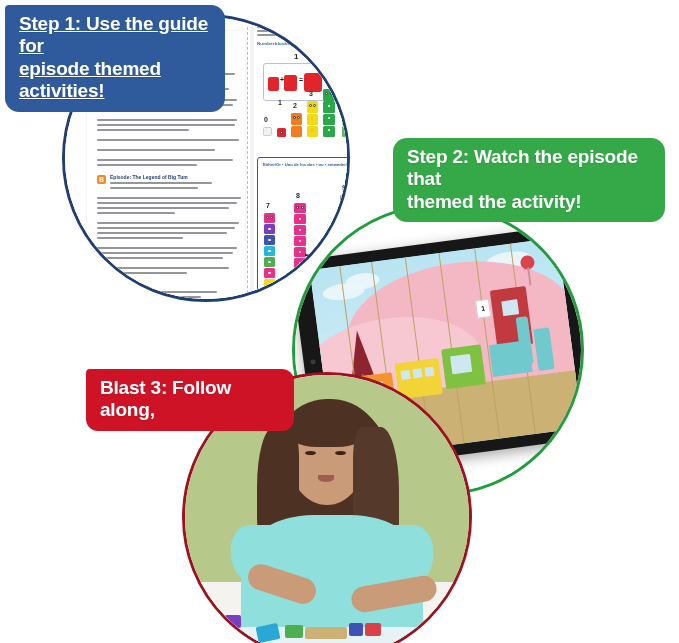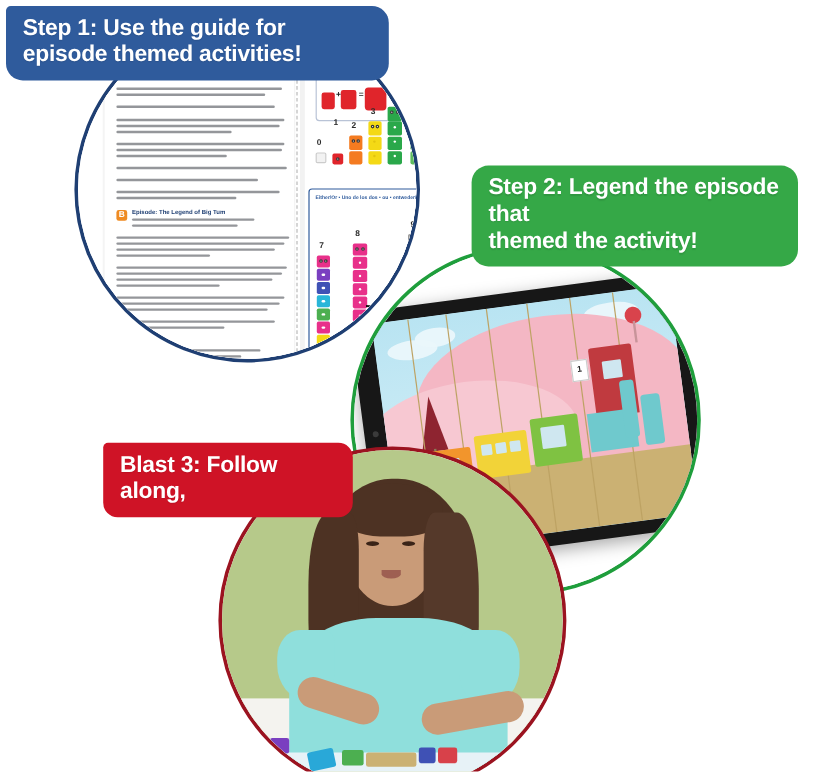--- a/index.html
+++ b/index.html
@@ -24,21 +24,21 @@
 
   
   .banner{
     position:absolute;box-sizing:border-box;
     color:#ffffff;font-weight:700;
     letter-spacing:-.2px;line-height:1.18;
     border-radius:12px;z-index:40;
     padding:8px 14px 9px 14px;
     text-shadow:0 1px 1px rgba(0,0,0,.10);
   }
-  #banner-1{left:5px;top:5px;width:319px;font-size:19px;background:#2f5b9c;border-radius:4px 14px 14px 14px;}
+  #banner-1{left:5px;top:5px;width:220px;font-size:19px;background:#2f5b9c;border-radius:4px 14px 14px 14px;text-decoration:underline;}
   #banner-2{left:393px;top:138px;width:272px;font-size:19px;background:#35a847;border-radius:14px;}
   #banner-3{left:86px;top:369px;width:208px;font-size:19px;background:#cf1326;border-radius:4px 12px 12px 12px;}
 
   
   .sheet{position:absolute;left:-8px;top:0;width:320px;height:300px;background:#fff;}
   .sheet-page{
     position:absolute;background:#ffffff;
     box-shadow:0 0 2px rgba(0,0,0,.13);
   }
   .page-left{left:30px;top:14px;width:158px;height:290px;}
@@ -388,21 +388,21 @@
       <div class="mini-cube" style="left:180px;top:248px;width:16px;height:13px;background:#d8414a;"></div>
     </div>
   </div>
 
   <div class="banner" id="banner-1">
     <div>Step 1: Use the guide for</div>
     <div>episode themed activities!</div>
   </div>
 
   <div class="banner" id="banner-2">
-    <div>Step 2: Legend the episode that</div>
+    <div>Step 2: Watch the episode that</div>
     <div>themed the activity!</div>
   </div>
 
   <div class="banner" id="banner-3">
     <div>Blast 3: Follow along,</div>
   </div>
 
 </div>
 
 </body></html>

